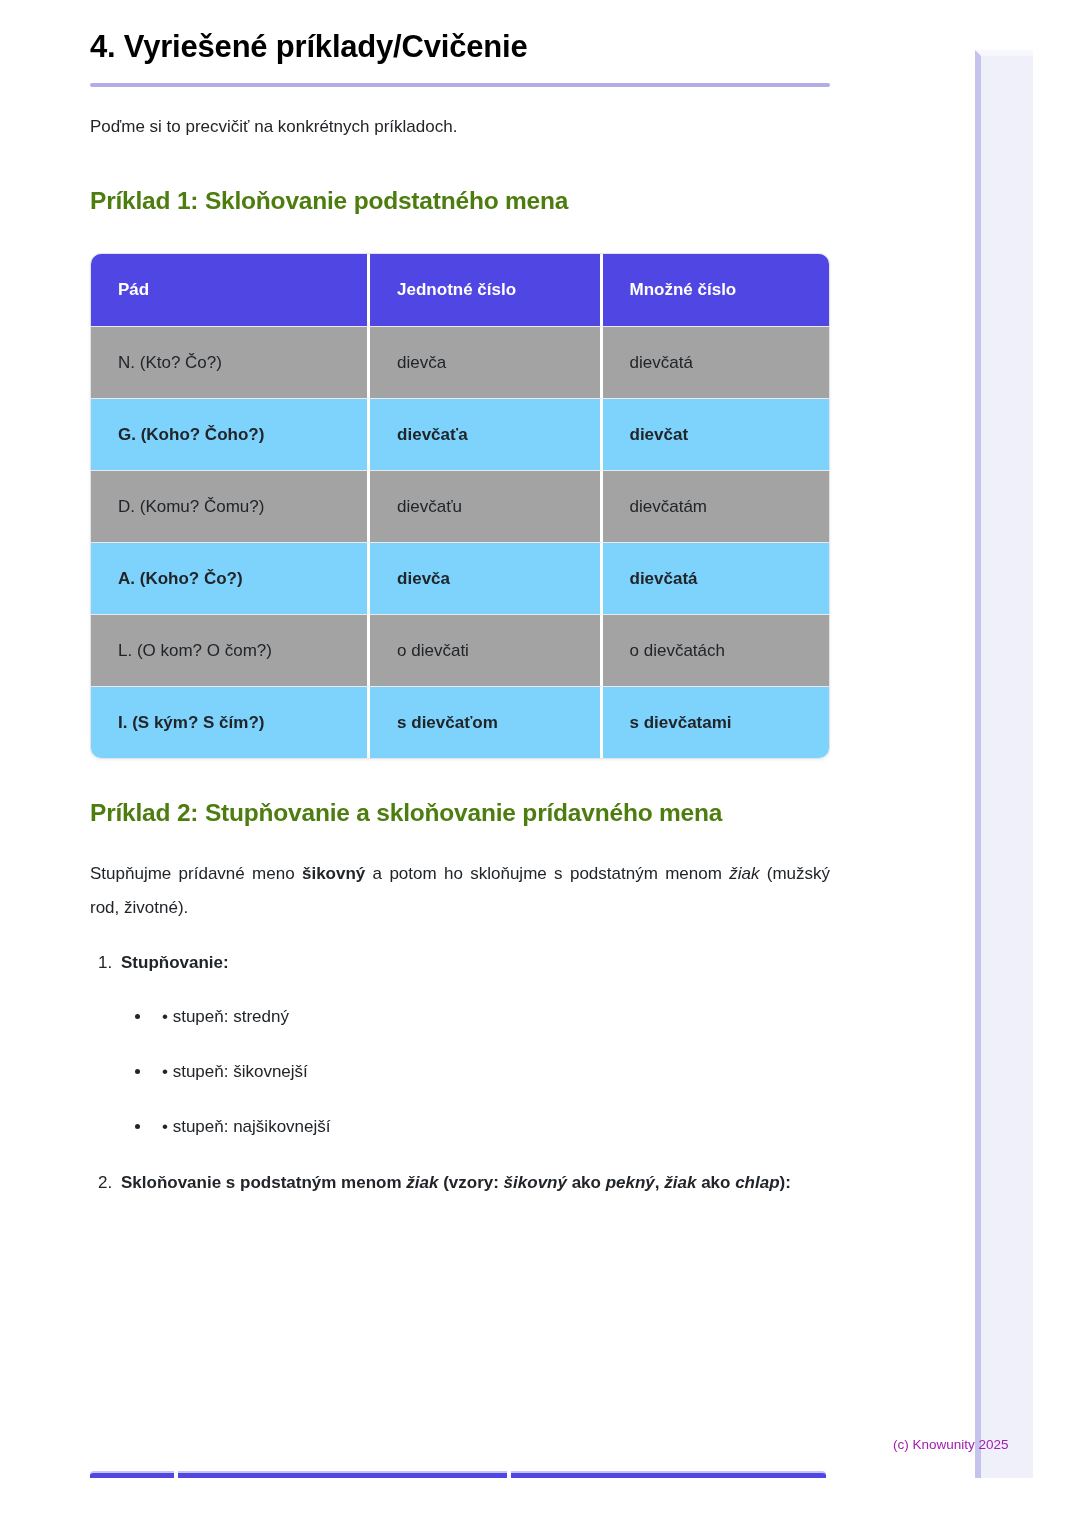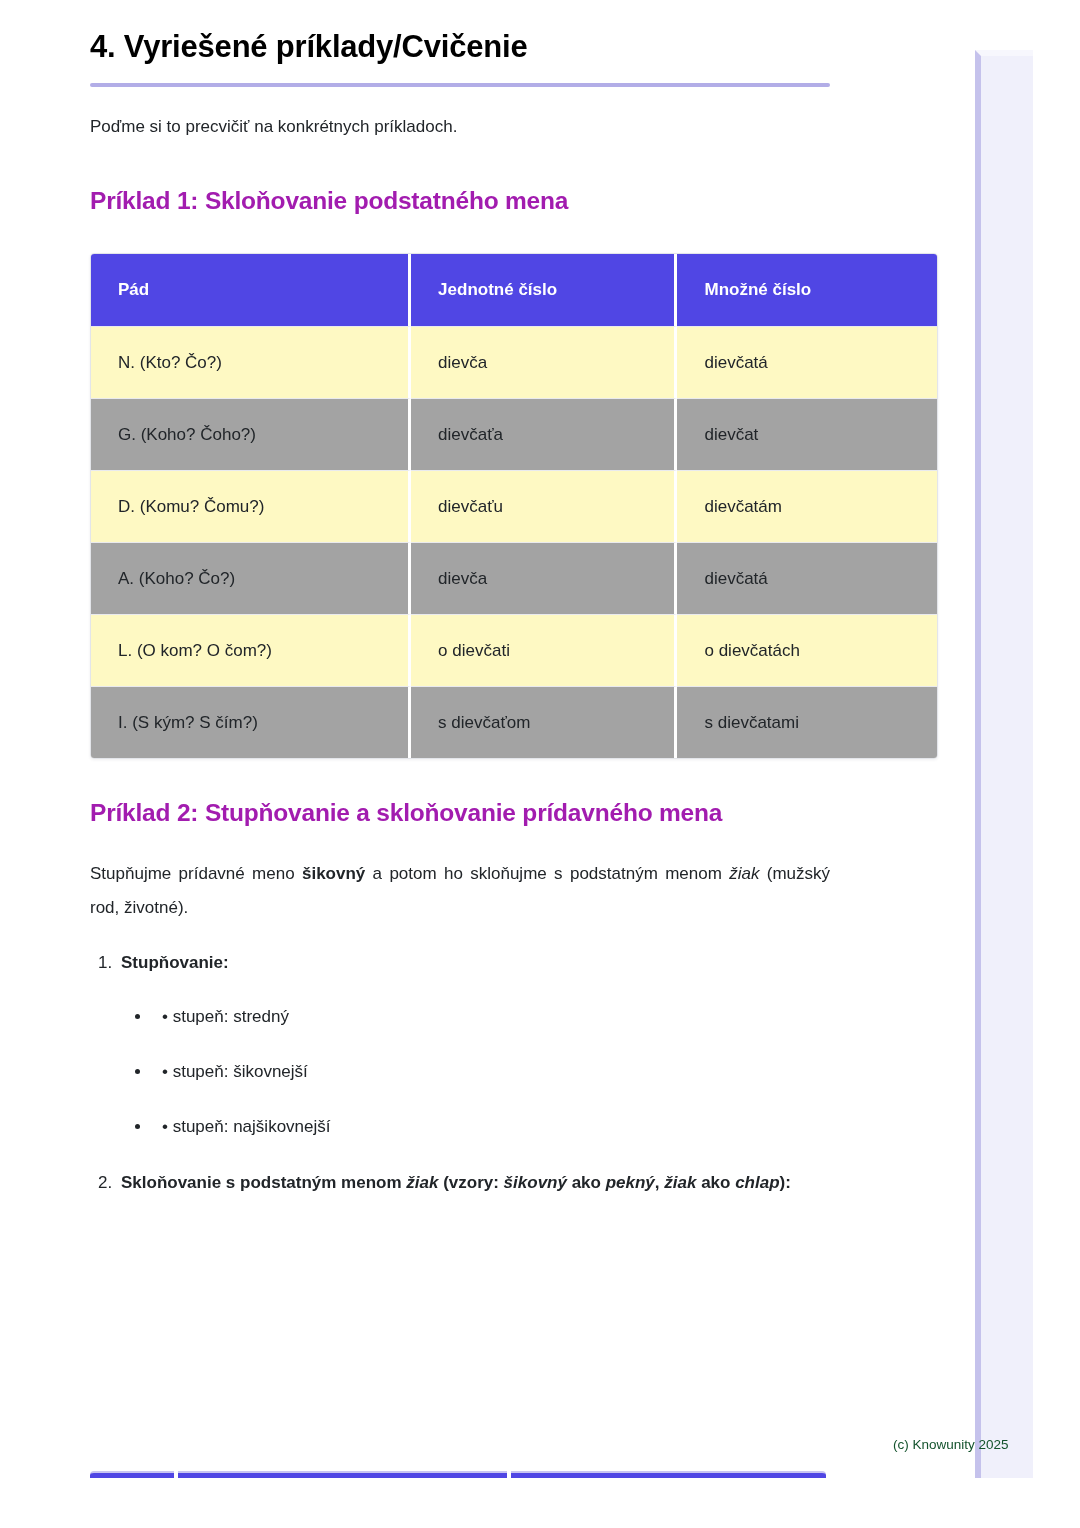--- a/index.html
+++ b/index.html
@@ -33,57 +33,57 @@
   }
   p.intro {
     margin-top: 26px;
     font-size: 17px;
     line-height: 28px;
   }
   h2.section-heading {
     font-size: 24.5px;
     line-height: 36px;
     font-weight: 700;
-    color: #a21caf;
+    color: #4d7c0f;
     letter-spacing: -0.2px;
   }
   #ex1-heading { margin-top: 42px; }
   p.lead1 {
     margin-top: 32px;
     font-size: 17px;
     line-height: 28px;
   }
   .decl-table {
     margin-top: 34px;
-    width: 848px;
+    width: 740px;
     border-collapse: separate;
     border-spacing: 0;
     border: 1px solid #E3E5EA;
-    border-radius: 4px;
+    border-radius: 11px;
     overflow: hidden;
     box-shadow: 0 1px 3px rgba(30,30,60,0.07);
   }
   .decl-table th, .decl-table td {
     height: 72px;
     padding: 0 0 0 27px;
     text-align: left;
     vertical-align: middle;
     font-size: 17px;
   }
   .decl-table th {
     background: #5046E4;
     color: #ffffff;
     font-weight: 700;
   }
   .decl-table th:not(:last-child),
   .decl-table td:not(:last-child) {
     border-right: 3px solid #ffffff;
   }
-  .decl-table td { border-top: 1px solid #E9EAEE; background: #fef9c3; }
-  .decl-table tr.alt td { background: #a3a3a3; }
+  .decl-table td { border-top: 1px solid #E9EAEE; background: #a3a3a3; }
+  .decl-table tr.alt td { background: #7dd3fc; font-weight: bold; }
   .col-pad { width: 280px; }
   .col-sg  { width: 233px; }
   .col-pl  { width: 227px; }
   p.note {
     margin-top: 40px;
     font-size: 17px;
     line-height: 34px;
     text-align: justify;
   }
   #ex2-heading { margin-top: 36px; }
@@ -133,21 +133,21 @@
     width: 58px; height: 1428px;
     background: #F0F0FB;
     border-left: 6px solid #C5C2EC;
     border-top: 6px solid #F7F7FD;
     z-index: 1;
   }
   .copyright {
     position: absolute;
     left: 893px; top: 1437px;
     font-size: 13.5px;
-    color: #14532d;
+    color: #a21caf;
     z-index: 2;
     white-space: nowrap;
   }
 </style>
 </head>
 <body>
 
 <div class="content">
 
   <h1 class="doc-title">4. Vyriešené príklady/Cvičenie</h1>

